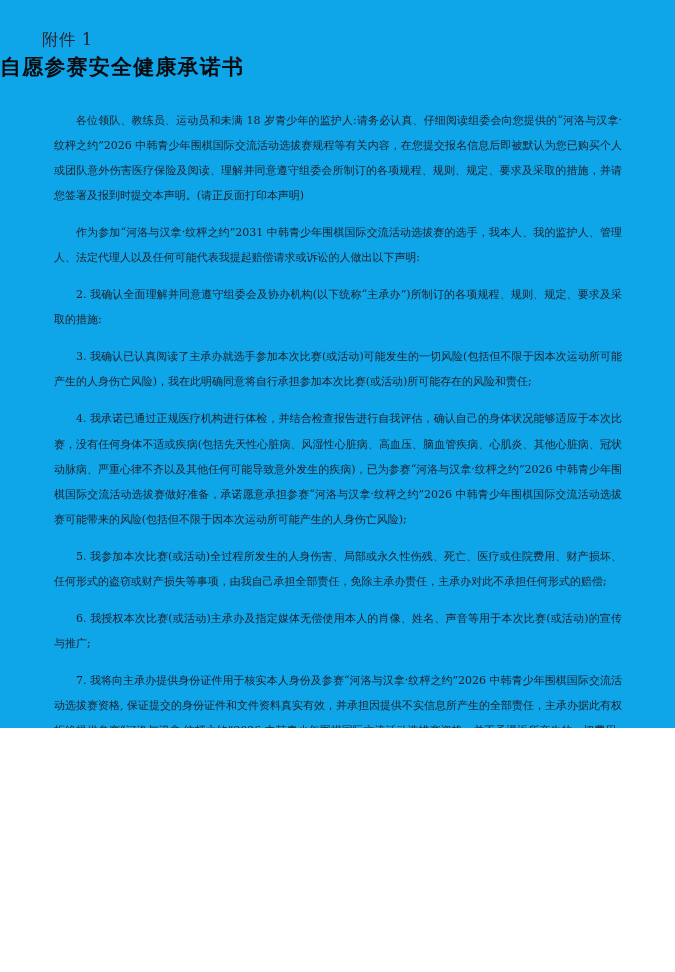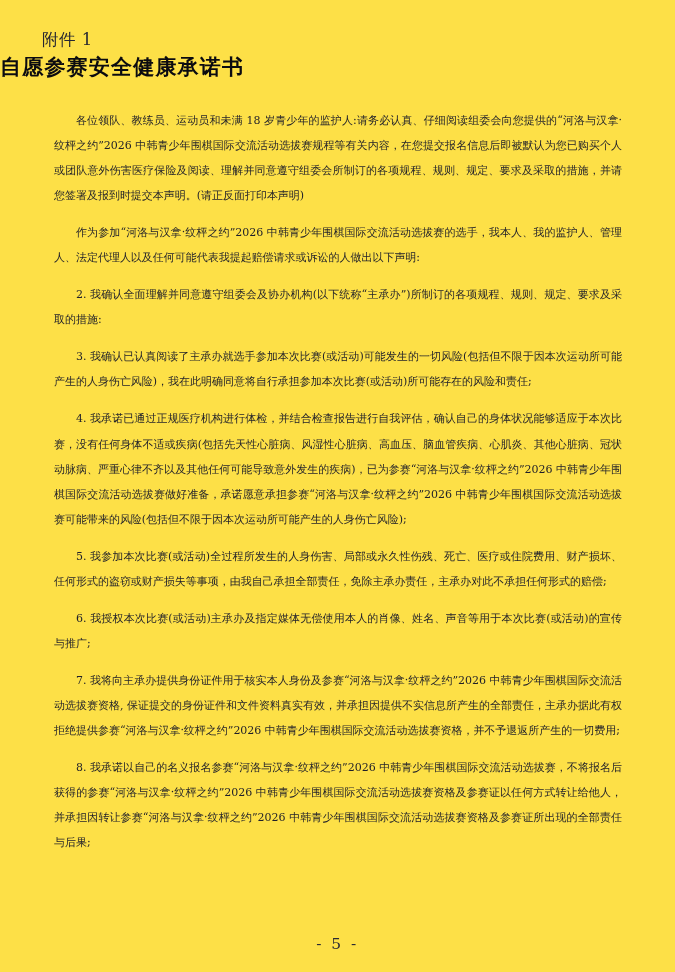--- a/index.html
+++ b/index.html
@@ -3,22 +3,22 @@
 <meta charset="utf-8">
 <style>
   html, body {
     margin: 0;
     padding: 0;
     background: #ffffff;
   }
   .page {
     position: relative;
     width: 675px;
-    height: 972px;
-    background: #fde047;
+    height: 728px;
+    background: #0ea5e9;
     overflow: hidden;
     font-family: "DejaVu Serif", "Liberation Serif", serif;
     color: #1b1b22;
     box-sizing: border-box;
   }
   .attachment-label {
     position: absolute;
     left: 42px;
     top: 29px;
     font-size: 16.5px;
@@ -73,21 +73,21 @@
 <body>
 
 <div class="page">
 
   <div class="attachment-label">附件 1</div>
 
   <div class="doc-title">自愿参赛安全健康承诺书</div>
 
   <div class="body-block">
     <p class="para">各位领队、教练员、运动员和未满 18 岁青少年的监护人:请务必认真、仔细阅读组委会向您提供的“河洛与汉拿·纹枰之约”2026 中韩青少年围棋国际交流活动选拔赛规程等有关内容，在您提交报名信息后即被默认为您已购买个人或团队意外伤害医疗保险及阅读、理解并同意遵守组委会所制订的各项规程、规则、规定、要求及采取的措施，并请您签署及报到时提交本声明。(请正反面打印本声明)</p>
-    <p class="para">作为参加“河洛与汉拿·纹枰之约”2026 中韩青少年围棋国际交流活动选拔赛的选手，我本人、我的监护人、管理人、法定代理人以及任何可能代表我提起赔偿请求或诉讼的人做出以下声明:</p>
+    <p class="para">作为参加“河洛与汉拿·纹枰之约”2031 中韩青少年围棋国际交流活动选拔赛的选手，我本人、我的监护人、管理人、法定代理人以及任何可能代表我提起赔偿请求或诉讼的人做出以下声明:</p>
     <p class="para">2. 我确认全面理解并同意遵守组委会及协办机构(以下统称“主承办”)所制订的各项规程、规则、规定、要求及采取的措施:</p>
     <p class="para">3. 我确认已认真阅读了主承办就选手参加本次比赛(或活动)可能发生的一切风险(包括但不限于因本次运动所可能产生的人身伤亡风险)，我在此明确同意将自行承担参加本次比赛(或活动)所可能存在的风险和责任;</p>
     <p class="para">4. 我承诺已通过正规医疗机构进行体检，并结合检查报告进行自我评估，确认自己的身体状况能够适应于本次比赛，没有任何身体不适或疾病(包括先天性心脏病、风湿性心脏病、高血压、脑血管疾病、心肌炎、其他心脏病、冠状动脉病、严重心律不齐以及其他任何可能导致意外发生的疾病)，已为参赛“河洛与汉拿·纹枰之约”2026 中韩青少年围棋国际交流活动选拔赛做好准备，承诺愿意承担参赛“河洛与汉拿·纹枰之约”2026 中韩青少年围棋国际交流活动选拔赛可能带来的风险(包括但不限于因本次运动所可能产生的人身伤亡风险);</p>
     <p class="para">5. 我参加本次比赛(或活动)全过程所发生的人身伤害、局部或永久性伤残、死亡、医疗或住院费用、财产损坏、任何形式的盗窃或财产损失等事项，由我自己承担全部责任，免除主承办责任，主承办对此不承担任何形式的赔偿;</p>
     <p class="para">6. 我授权本次比赛(或活动)主承办及指定媒体无偿使用本人的肖像、姓名、声音等用于本次比赛(或活动)的宣传与推广;</p>
     <p class="para">7. 我将向主承办提供身份证件用于核实本人身份及参赛“河洛与汉拿·纹枰之约”2026 中韩青少年围棋国际交流活动选拔赛资格, 保证提交的身份证件和文件资料真实有效，并承担因提供不实信息所产生的全部责任，主承办据此有权拒绝提供参赛“河洛与汉拿·纹枰之约”2026 中韩青少年围棋国际交流活动选拔赛资格，并不予退返所产生的一切费用;</p>
     <p class="para">8. 我承诺以自己的名义报名参赛“河洛与汉拿·纹枰之约”2026 中韩青少年围棋国际交流活动选拔赛，不将报名后获得的参赛“河洛与汉拿·纹枰之约”2026 中韩青少年围棋国际交流活动选拔赛资格及参赛证以任何方式转让给他人，并承担因转让参赛“河洛与汉拿·纹枰之约”2026 中韩青少年围棋国际交流活动选拔赛资格及参赛证所出现的全部责任与后果;</p>
 
   </div>
 

